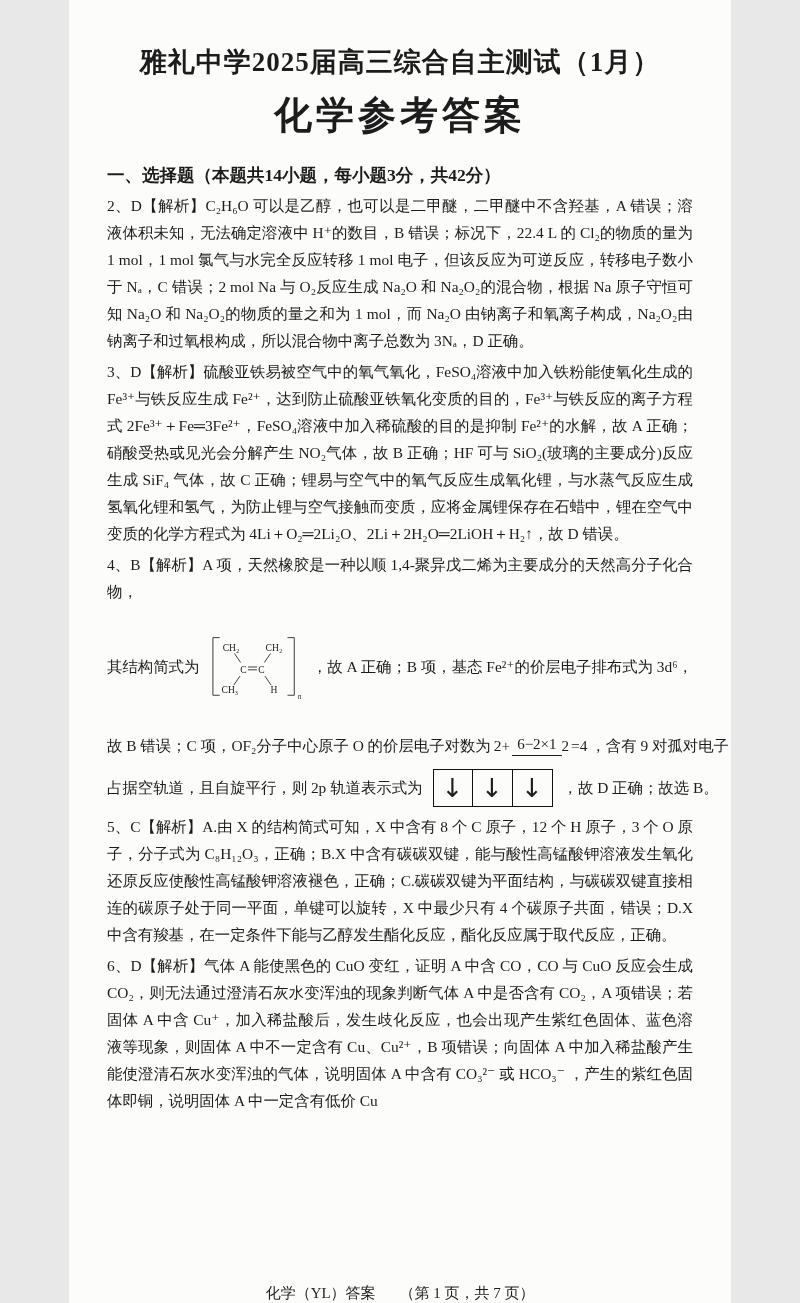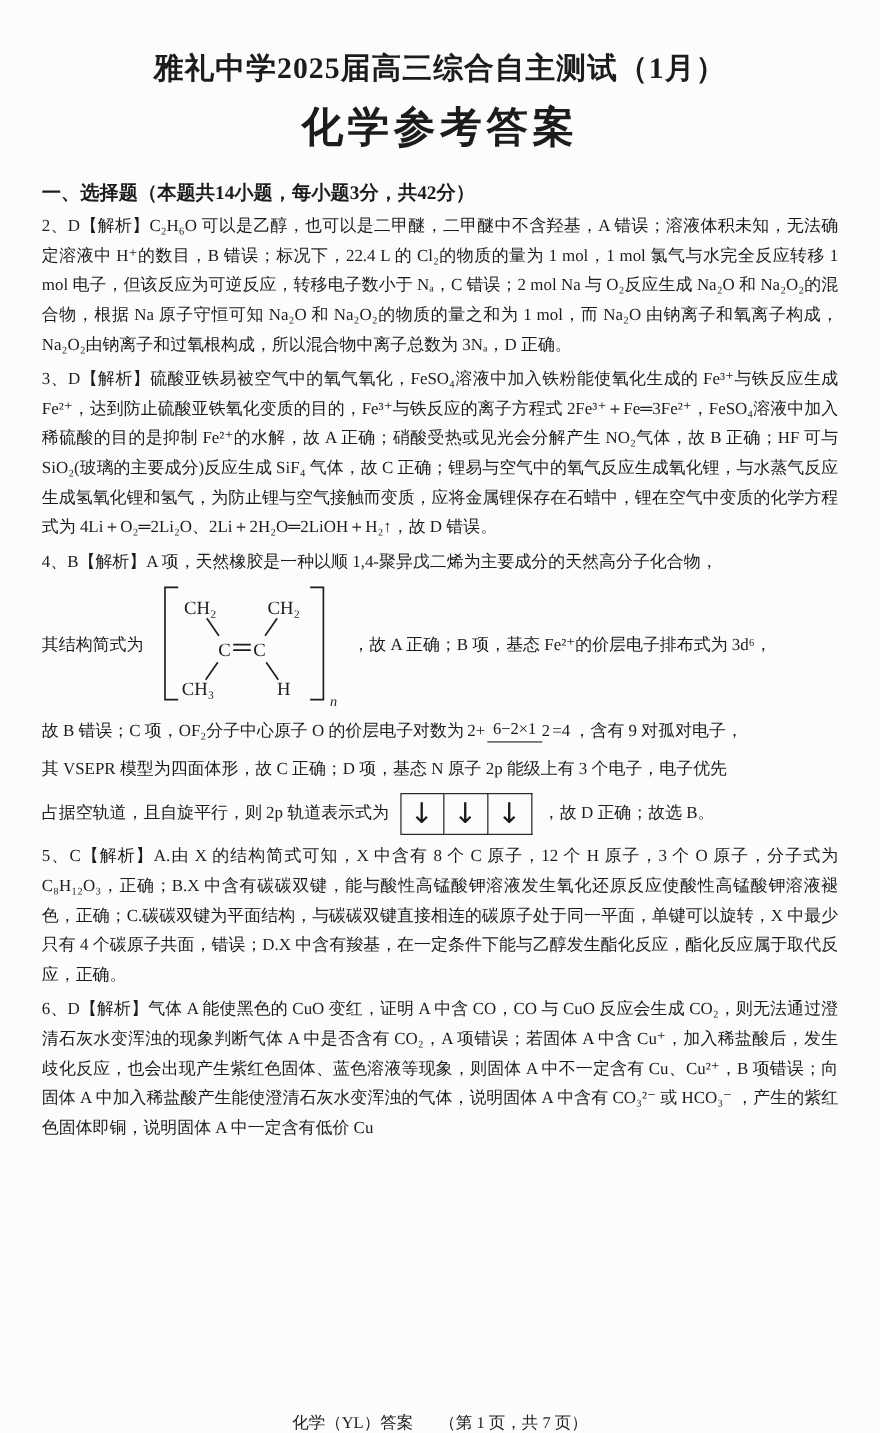--- a/index.html
+++ b/index.html
@@ -1,19 +1,19 @@
 <!DOCTYPE html>
 <html><head>
 <meta charset="utf-8">
 <style>
   * { margin: 0; padding: 0; box-sizing: border-box; }
   html, body { background: #e8e8e8; }
   .page {
     position: relative;
-    width: 800px;
+    width: 662px;
     height: 1303px;
     margin: 0 auto;
     background: #fcfcfa;
     color: #1c1c1c;
     font-family: "Liberation Serif", "DejaVu Serif", serif;
     padding: 30px 38px 0 38px;
     overflow: hidden;
   }
   .exam-title {
     text-align: center;
@@ -140,21 +140,20 @@
         <span>2+</span>
         <span class="frac">
           <span class="num">6−2×1</span>
           <span class="den">2</span>
         </span>
         <span>=4</span>
       </span>
       <span>，含有 9 对孤对电子，</span>
     </div>
 
-    <p class="answer-para">其 VSEPR 模型为四面体形，故 C 正确；D 项，基态 N 原子 2p 能级上有 3 个电子，电子优先</p>
 
     <div class="inline-row orb-row">
       <span>占据空轨道，且自旋平行，则 2p 轨道表示式为</span>
       <span class="orbital-boxes">
         <span class="obox">↓</span>
         <span class="obox">↓</span>
         <span class="obox">↓</span>
       </span>
       <span>，故 D 正确；故选 B。</span>
     </div>

